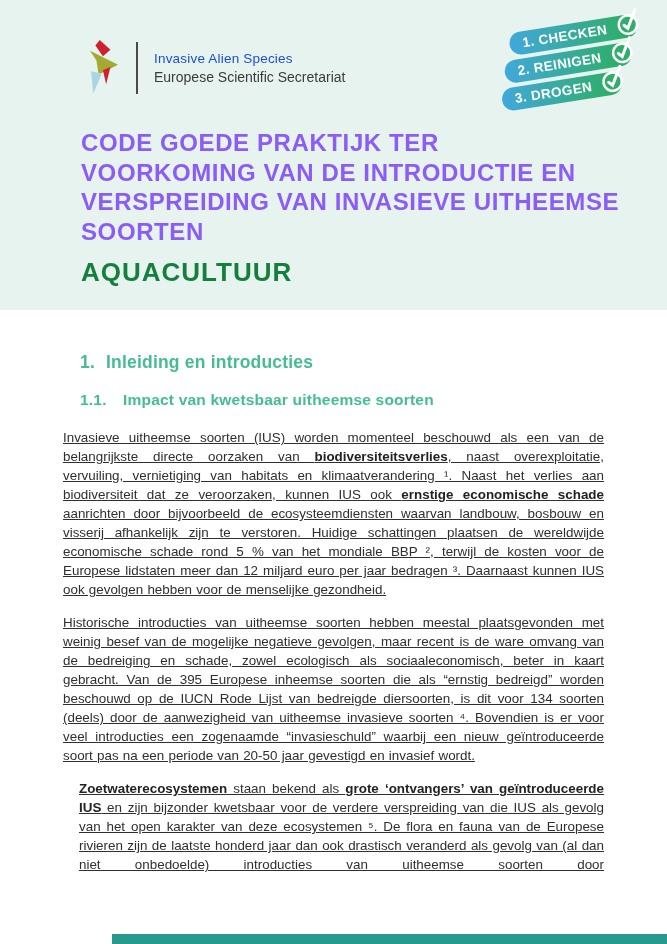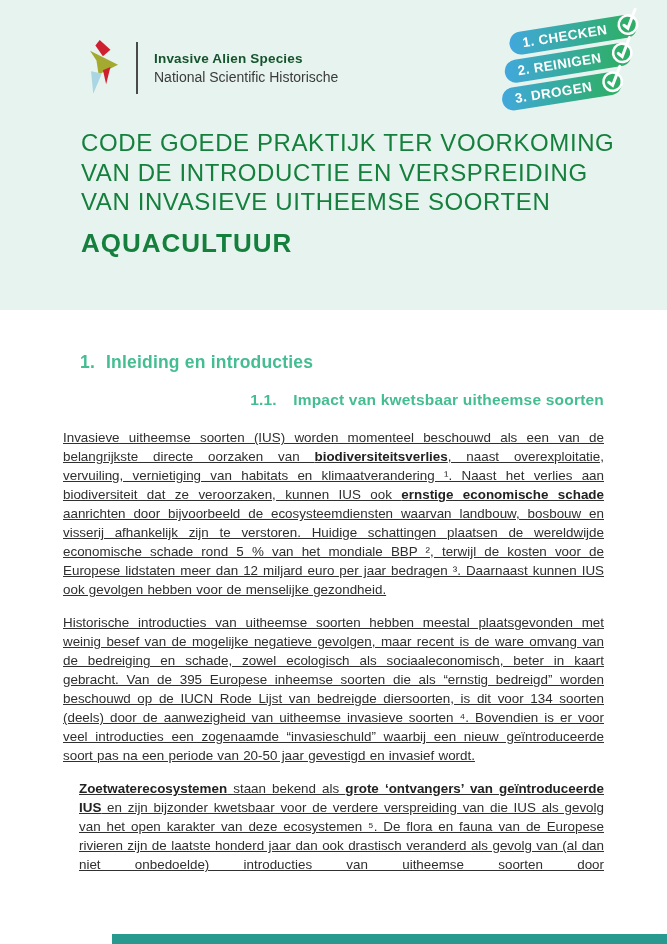--- a/index.html
+++ b/index.html
@@ -10,47 +10,47 @@
   }
   
   .banner {
     position:absolute; left:0; top:0; width:667px; height:310px;
     background:#e7f3ee;
   }
   
   .logo-row { position:absolute; left:88px; top:40px; display:flex; align-items:center; }
   .logo-mark { width:32px; height:56px; flex:0 0 auto; }
   .logo-divider { width:2px; height:52px; background:#4a4a4a; margin:0 16px 0 16px; }
-  .logo-text .logo-title { font-size:13.5px; font-weight:bold; color:#14532d; letter-spacing:0.2px; }
+  .logo-text .logo-title { font-size:13.5px; font-weight:normal; color:#1d4ed8; letter-spacing:0.2px; }
   .logo-text .logo-subtitle { font-size:14px; font-weight:normal; color:#3b3b3b; margin-top:3px; }
   
   .badges { position:absolute; right:26px; top:22px; transform:rotate(-9deg); transform-origin:60% 40%; }
   .badge {
     position:relative; display:flex; align-items:center; width:fit-content;
     height:23px; border-radius:12px; padding:0 30px 0 13px; margin-bottom:4px;
     background:linear-gradient(95deg, #41a8dd 0%, #2fae69 90%);
     color:#ffffff; font-size:13.5px; font-weight:bold; letter-spacing:0.4px; white-space:nowrap;
   }
   .badge-1 { margin-left:16px; }
   .badge-2 { margin-left:7px; }
   .badge-3 { margin-left:0; }
   .badge .check { position:absolute; right:-4px; top:-9px; width:26px; height:31px; }
   
   .title-block { position:absolute; left:81px; top:128px; width:540px; }
   .doc-title {
-    font-size:24px; line-height:29.5px; font-weight:400; color:#15803d; letter-spacing:0.6px;
+    font-size:24px; line-height:29.5px; font-weight:700; color:#8b5cf6; letter-spacing:0.6px;
   }
   .doc-subtitle {
     margin-top:11px; font-size:26px; font-weight:bold; color:#15803d; letter-spacing:1px;
   }
   
   .content { position:absolute; left:63px; top:352px; width:541px; color:#303030; }
   .h1-row { display:flex; margin-left:17px; font-size:17.5px; font-weight:bold; color:#44bd92; letter-spacing:0.2px; }
   .h1-row .num { width:26px; flex:0 0 auto; }
-  .h2-row { display:flex; margin-left:17px; margin-top:18px; font-size:15.5px; font-weight:bold; color:#44bd92; letter-spacing:0.2px;justify-content:flex-end; }
+  .h2-row { display:flex; margin-left:17px; margin-top:18px; font-size:15.5px; font-weight:bold; color:#44bd92; letter-spacing:0.2px; }
   .h2-row .num { width:43px; flex:0 0 auto; }
   .paragraphs { margin-top:19px;text-decoration:underline; }
   .paragraphs p {
     font-size:13.4px; line-height:19px; text-align:justify; color:#2f2f2f;
     margin-bottom:14px; word-spacing:0.5px;
   }
   .paragraphs p.continues { text-align-last:justify; margin-bottom:0;margin-left:16px; }
   .paragraphs p b { color:#222; }
   
   .footer-bar { position:absolute; left:112px; right:0; bottom:0; height:10px; background:#27998f; }
@@ -65,21 +65,21 @@
     <div class="logo-row">
       <svg class="logo-mark" viewBox="0 0 56 104" aria-hidden="true">
         <polygon points="20,0 40,18 26,30 12,10" fill="#cf2030"></polygon>
         <polygon points="2,20 54,46 18,64 14,38" fill="#a4a92f"></polygon>
         <polygon points="4,58 24,62 8,100" fill="#a9d6e2"></polygon>
         <polygon points="26,56 40,50 32,82" fill="#cf2030"></polygon>
       </svg>
       <div class="logo-divider"></div>
       <div class="logo-text">
         <div class="logo-title">Invasive Alien Species</div>
-        <div class="logo-subtitle">National Scientific Historische</div>
+        <div class="logo-subtitle">Europese Scientific Secretariat</div>
       </div>
     </div>
 
     <div class="badges">
       <div class="badge badge-1">
         <span>1. CHECKEN</span>
         <svg class="check" viewBox="0 0 26 31" aria-hidden="true">
           <circle cx="13" cy="19" r="9.2" fill="none" stroke="#ffffff" stroke-width="2.6"></circle>
           <path d="M9 19 l3.4 3.6 L22.5 5" fill="none" stroke="#ffffff" stroke-width="3" stroke-linecap="round"></path>
         </svg>

